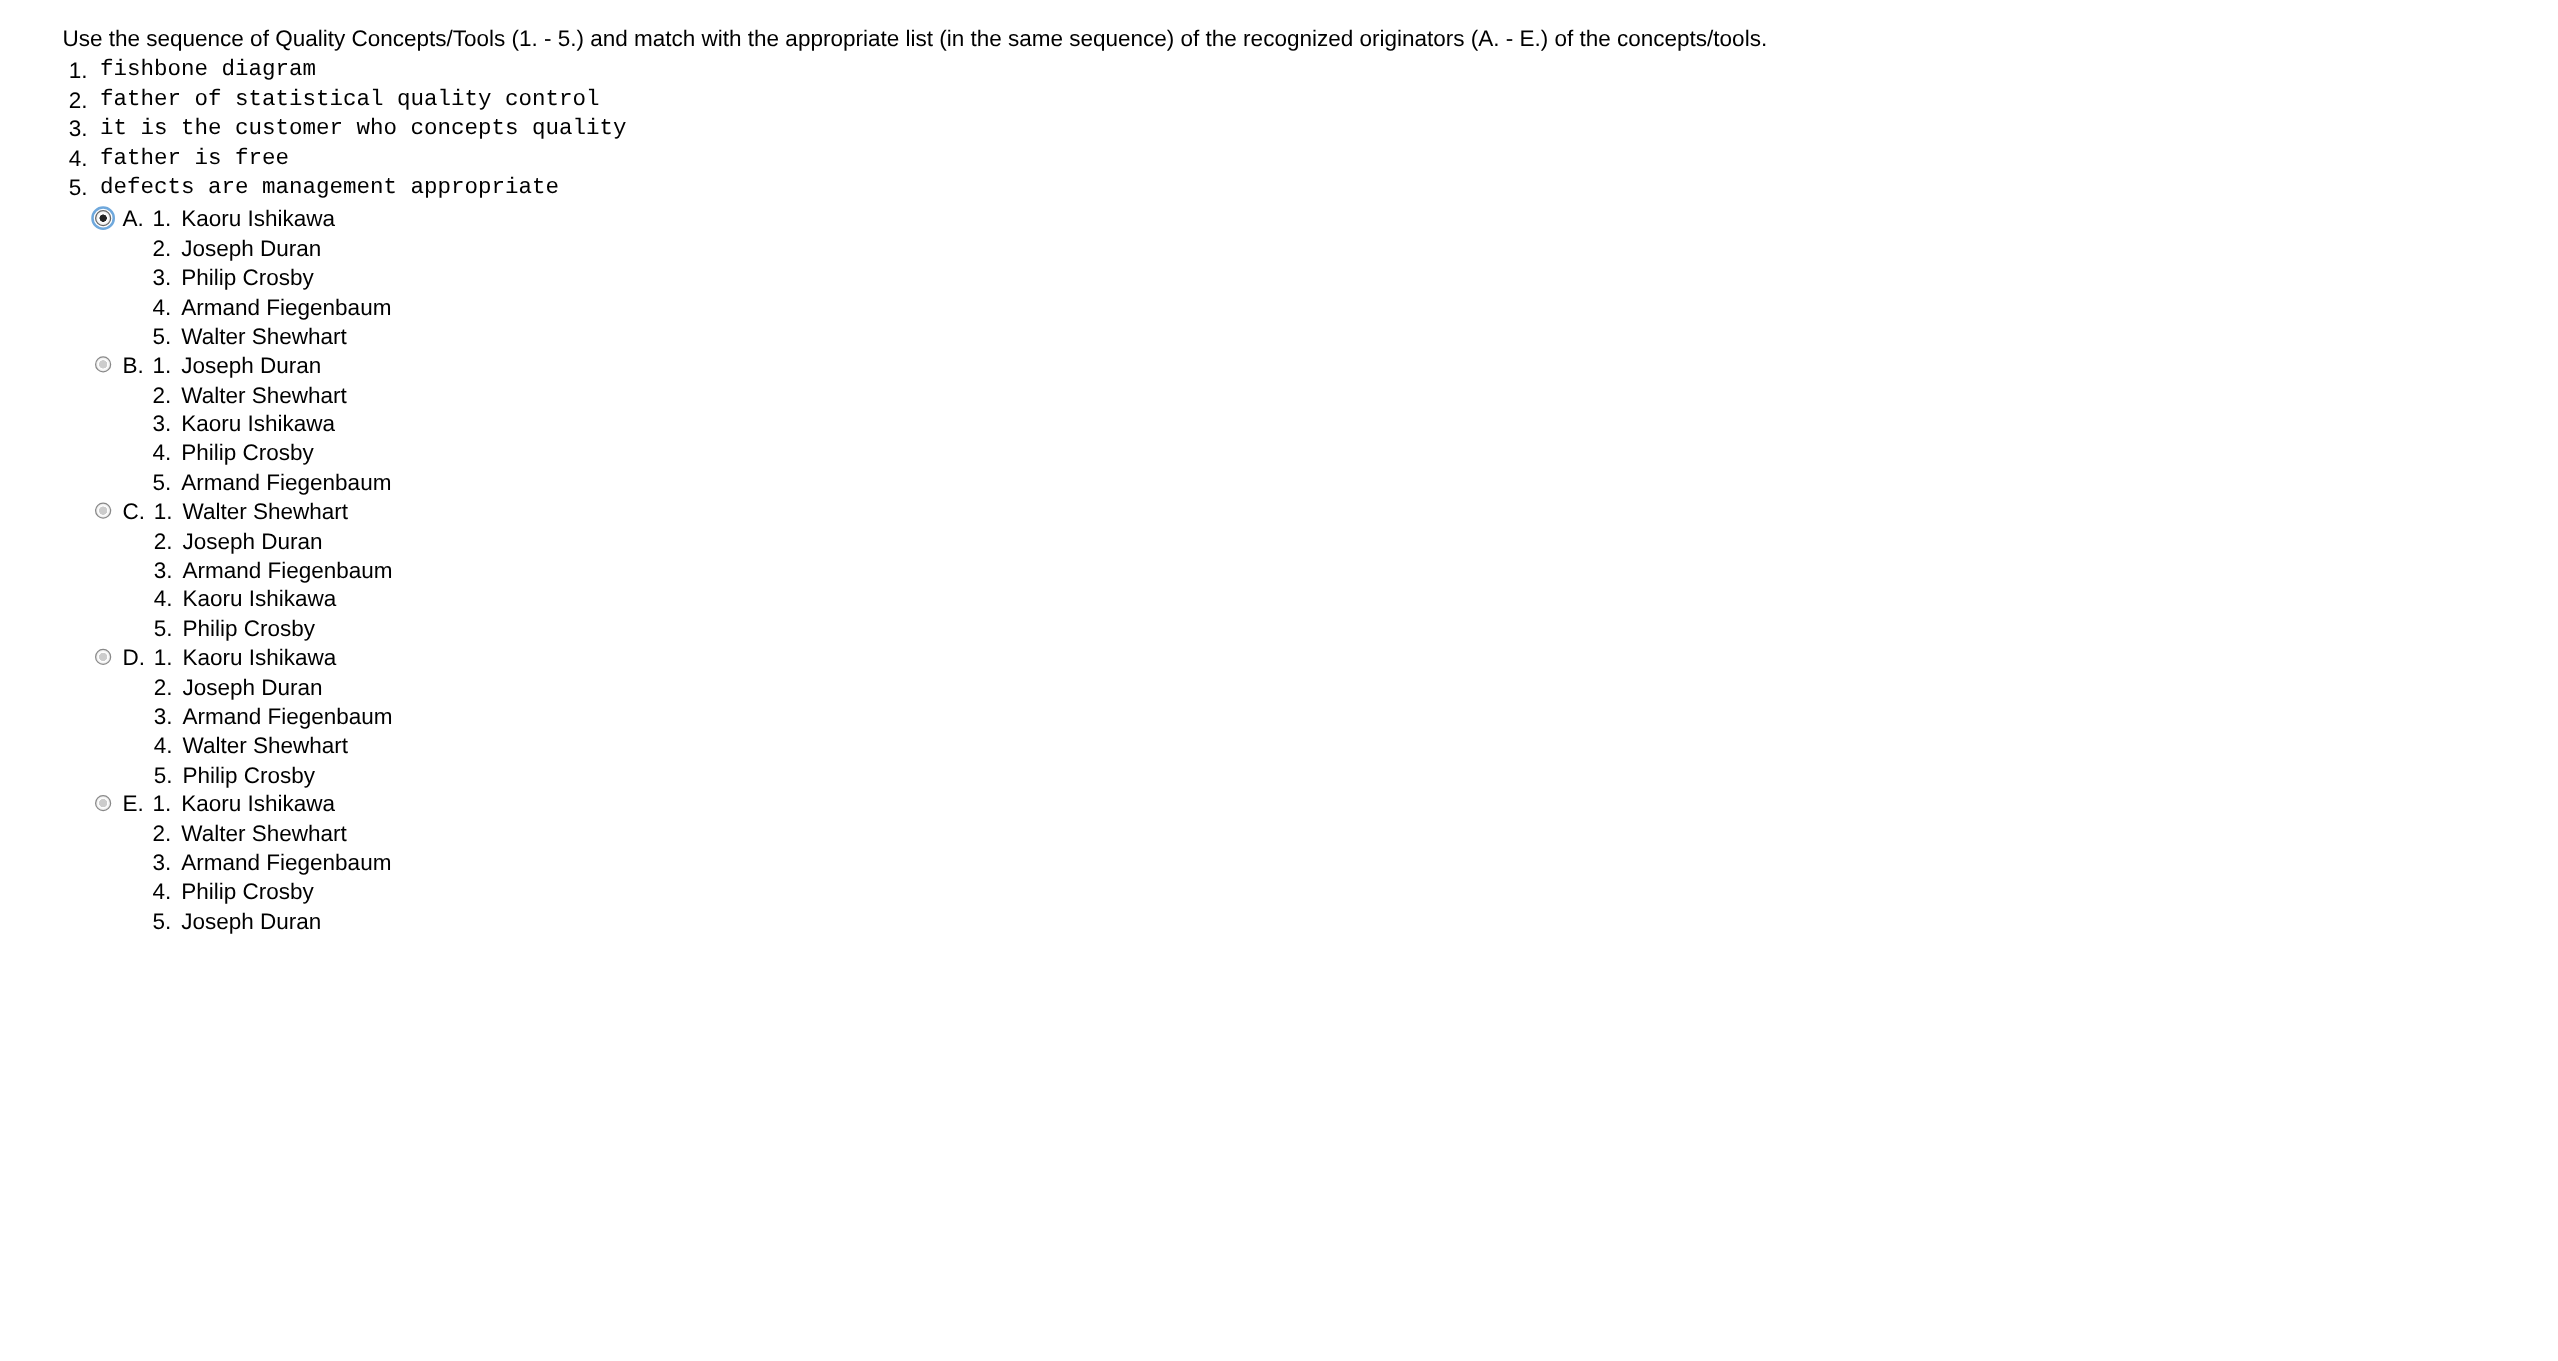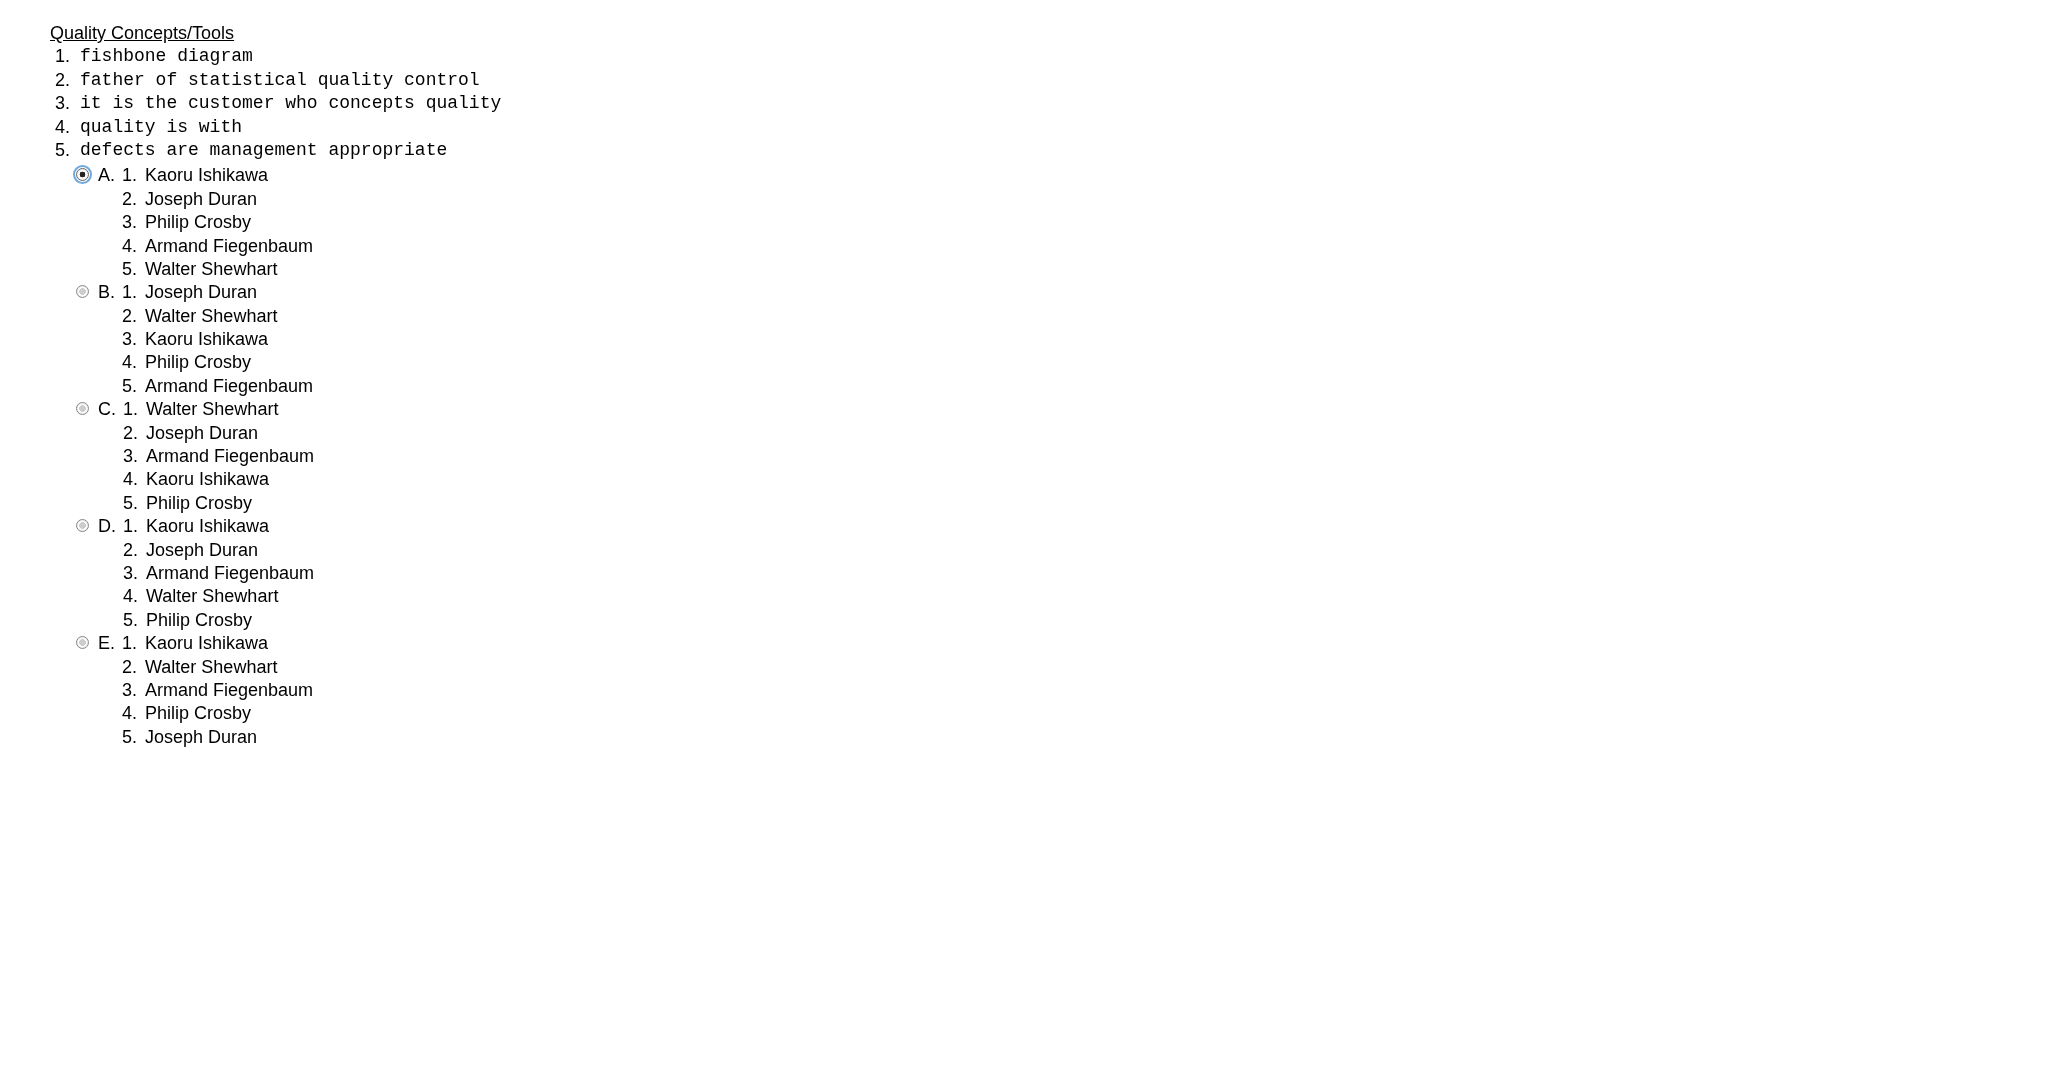--- a/index.html
+++ b/index.html
@@ -39,37 +39,37 @@
     .option-letter { padding-left: 4px; padding-right: 2px; }
     .option-items { }
     .option-items .row { display: flex; }
     .option-items .num { width: 22px; text-align: right; padding-right: 2px; }
     .option-items .txt { padding-left: 6px; }
   </style>
 </head>
 <body>
 
 <div>
-  <div class="section-heading">Quality Concepts/Tools</div>
+  <div class="question-text">Use the sequence of Quality Concepts/Tools (1. - 5.) and match with the appropriate list (in the same sequence) of the recognized originators (A. - E.) of the concepts/tools.</div>
   <div class="concepts-list" id="concepts-list">
       <div class="row">
         <span class="num">1.</span>
         <span class="txt">fishbone diagram</span>
       </div>
       <div class="row">
         <span class="num">2.</span>
         <span class="txt">father of statistical quality control</span>
       </div>
       <div class="row">
         <span class="num">3.</span>
         <span class="txt">it is the customer who concepts quality</span>
       </div>
       <div class="row">
         <span class="num">4.</span>
-        <span class="txt">quality is with</span>
+        <span class="txt">father is free</span>
       </div>
       <div class="row">
         <span class="num">5.</span>
         <span class="txt">defects are management appropriate</span>
       </div>
     </div>
   <div class="options" id="options">
       <div class="option">
         <div class="radio-wrap">
           <span class="radio selected"></span>

